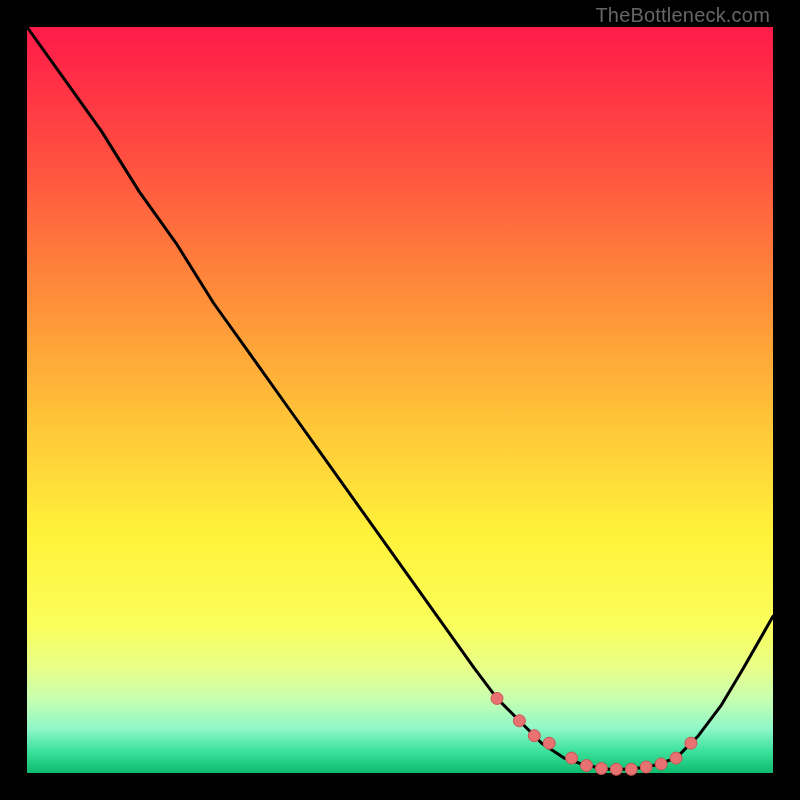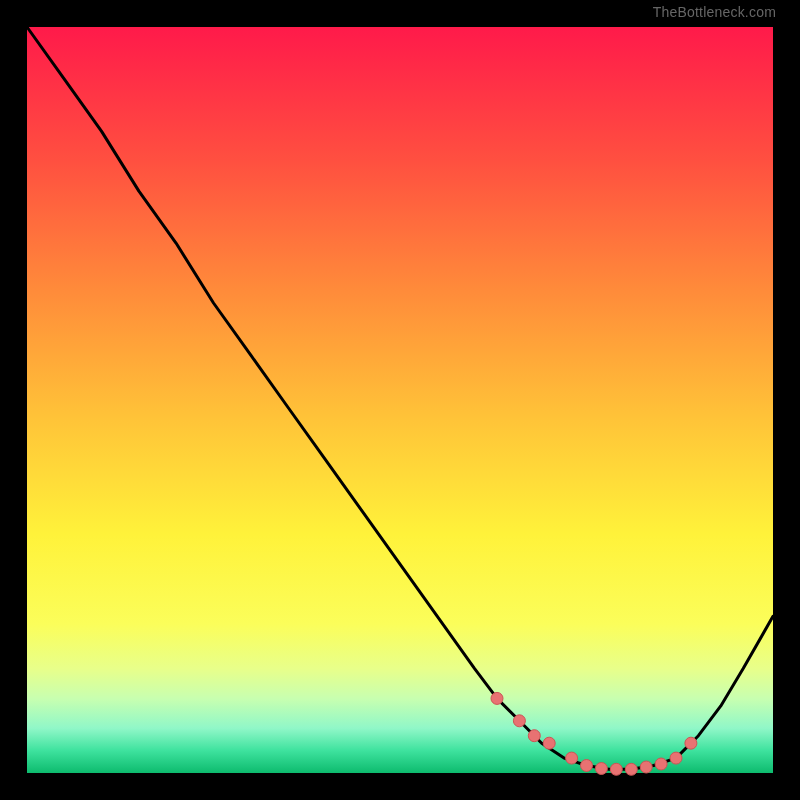--- a/index.html
+++ b/index.html
@@ -36,23 +36,23 @@
       #e8ff8a 86%,
       #c8ffb0 90%,
       #90f7c8 94%,
       #3ee29e 97%,
       #0dbb6e 100%
     );
   }
   .attribution {
     position: absolute;
     top: 4px;
-    right: 24px;
+    right: 30px;
     color: #666;
-    font-size: 14px;
+    font-size: 20px;
     font-weight: 500;
     letter-spacing: 0.2px;
   }
   svg.curve {
     position: absolute;
     left: 27px;
     top: 27px;
     width: 746px;
     height: 746px;
     overflow: visible;

